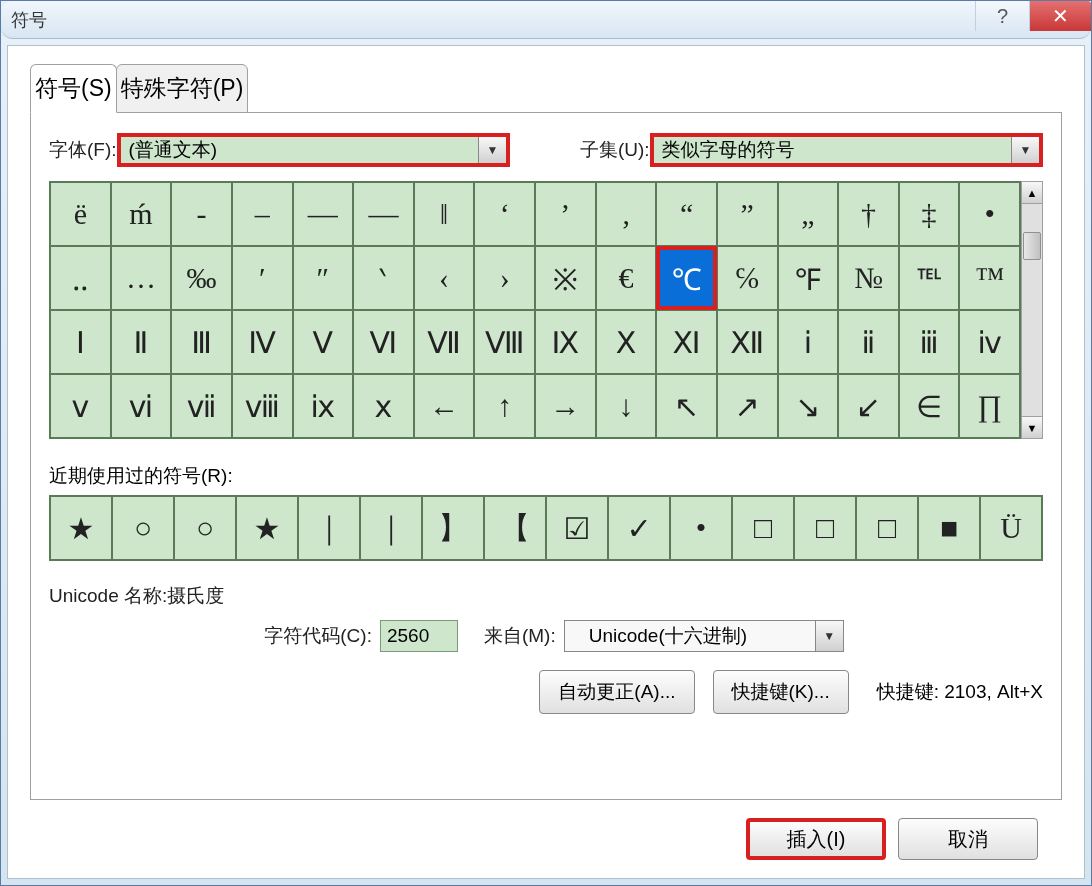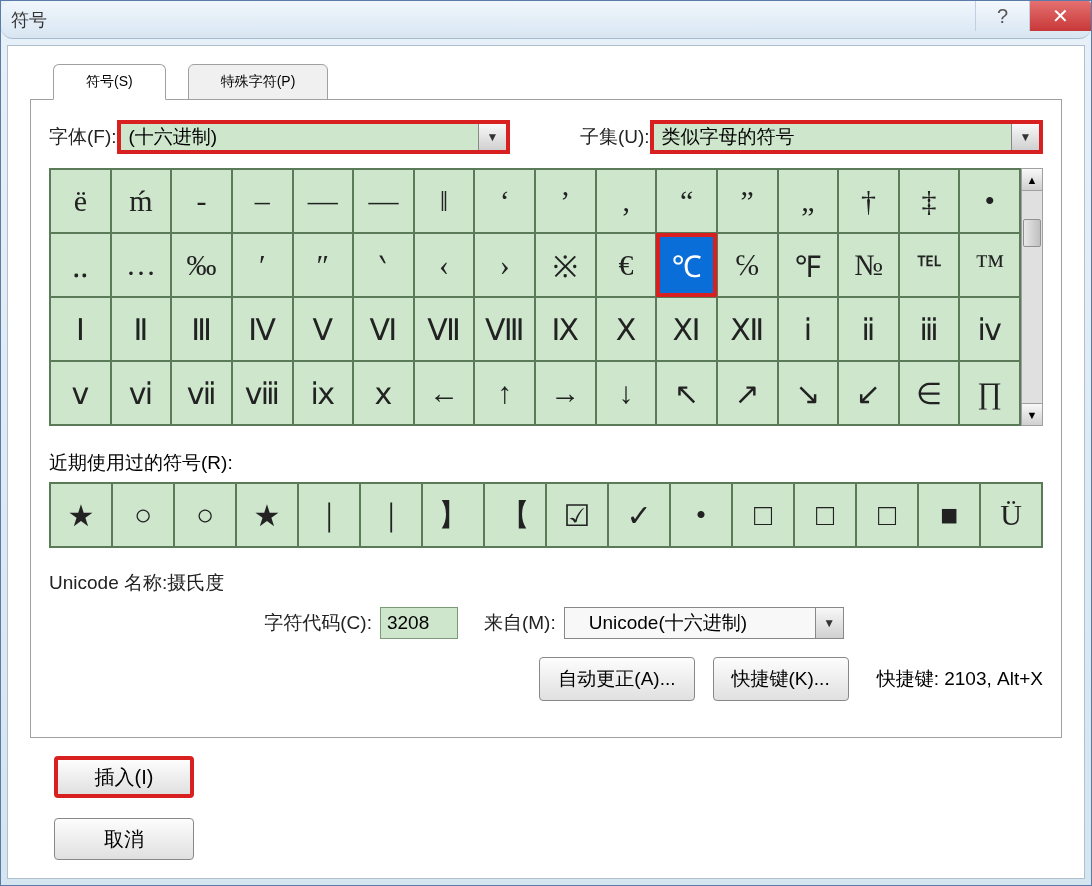--- a/index.html
+++ b/index.html
@@ -63,30 +63,29 @@
       border: 1px solid #b0c0d0;
       display: flex;
       flex-direction: column;
     }
     .tabs {
       display: flex;
       position: relative;
       margin-bottom: 0;
     }
     .tab {
-      padding: 8px 32px;
+      padding: 8px 4px;
       border: 1px solid #a0a0a0;
       background: #f0f0f0;
-      font-size: 14px;
+      font-size: 23px;
       cursor: pointer;
       border-top-left-radius: 6px;
       border-top-right-radius: 6px;
       position: relative;
       margin-right: -1px;
-      margin-left: 23px;
     }
     .tab.active {
       background: #fff;
       border-bottom: 1px solid #fff;
       z-index: 2;
     }
     .tab-body {
       border: 1px solid #a0a0a0;
       border-top: 1px solid #a0a0a0;
       margin-top: -1px;
@@ -223,23 +222,22 @@
       border: 1px solid #888;
       border-radius: 4px;
       font-size: 19px;
       cursor: pointer;
     }
     .btn-row { display: flex; gap: 18px; align-items: center; margin-top: 18px; justify-content: flex-end; }
     .shortcut-text { font-size: 19px; margin-left: 10px; }
     .dialog-buttons {
       display: flex;
       justify-content: flex-end;
-      gap: 20px;
+      gap: 12px;
       padding: 18px 24px 0;
-      flex-direction: column;
     }
     .dlg-btn {
       width: 140px;
       height: 42px;
       background: linear-gradient(to bottom, #fdfdfd, #e0e0e0);
       border: 1px solid #888;
       border-radius: 4px;
       font-size: 20px;
       display: flex;
       align-items: center;
@@ -265,21 +263,21 @@
     <div class="tabs">
       <div class="tab active">符号(S)</div>
       <div class="tab">特殊字符(P)</div>
     </div>
 
     <div class="tab-body">
 
       <div class="row font-row">
         <span class="label">字体(F):</span>
         <div class="combo highlight" style="max-width:420px;">
-          <span>(十六进制)</span>
+          <span>(普通文本)</span>
           <div class="combo-arrow">▼</div>
         </div>
         <span class="label" style="margin-left:30px;">子集(U):</span>
         <div class="combo highlight">
           <span>类似字母的符号</span>
           <div class="combo-arrow">▼</div>
         </div>
       </div>
 
       <div class="grid-container">
@@ -380,21 +378,21 @@
 
       <div class="bottom-section">
         <div class="unicode-row">
           <div class="unicode-left">
             <span class="label">Unicode 名称:</span>
             <span class="label">摄氏度</span>
           </div>
           <div style="display:flex;align-items:center;gap:8px;margin-top:37px;">
             <span class="label">字符代码(C):</span>
             <div class="code-box">
-              <span>3208</span>
+              <span>2560</span>
             </div>
             <span class="label" style="margin-left:18px;">来自(M):</span>
             <div class="from-combo">
               <span>Unicode(十六进制)</span>
               <div class="combo-arrow">▼</div>
             </div>
           </div>
         </div>
 
         <div class="btn-row">

